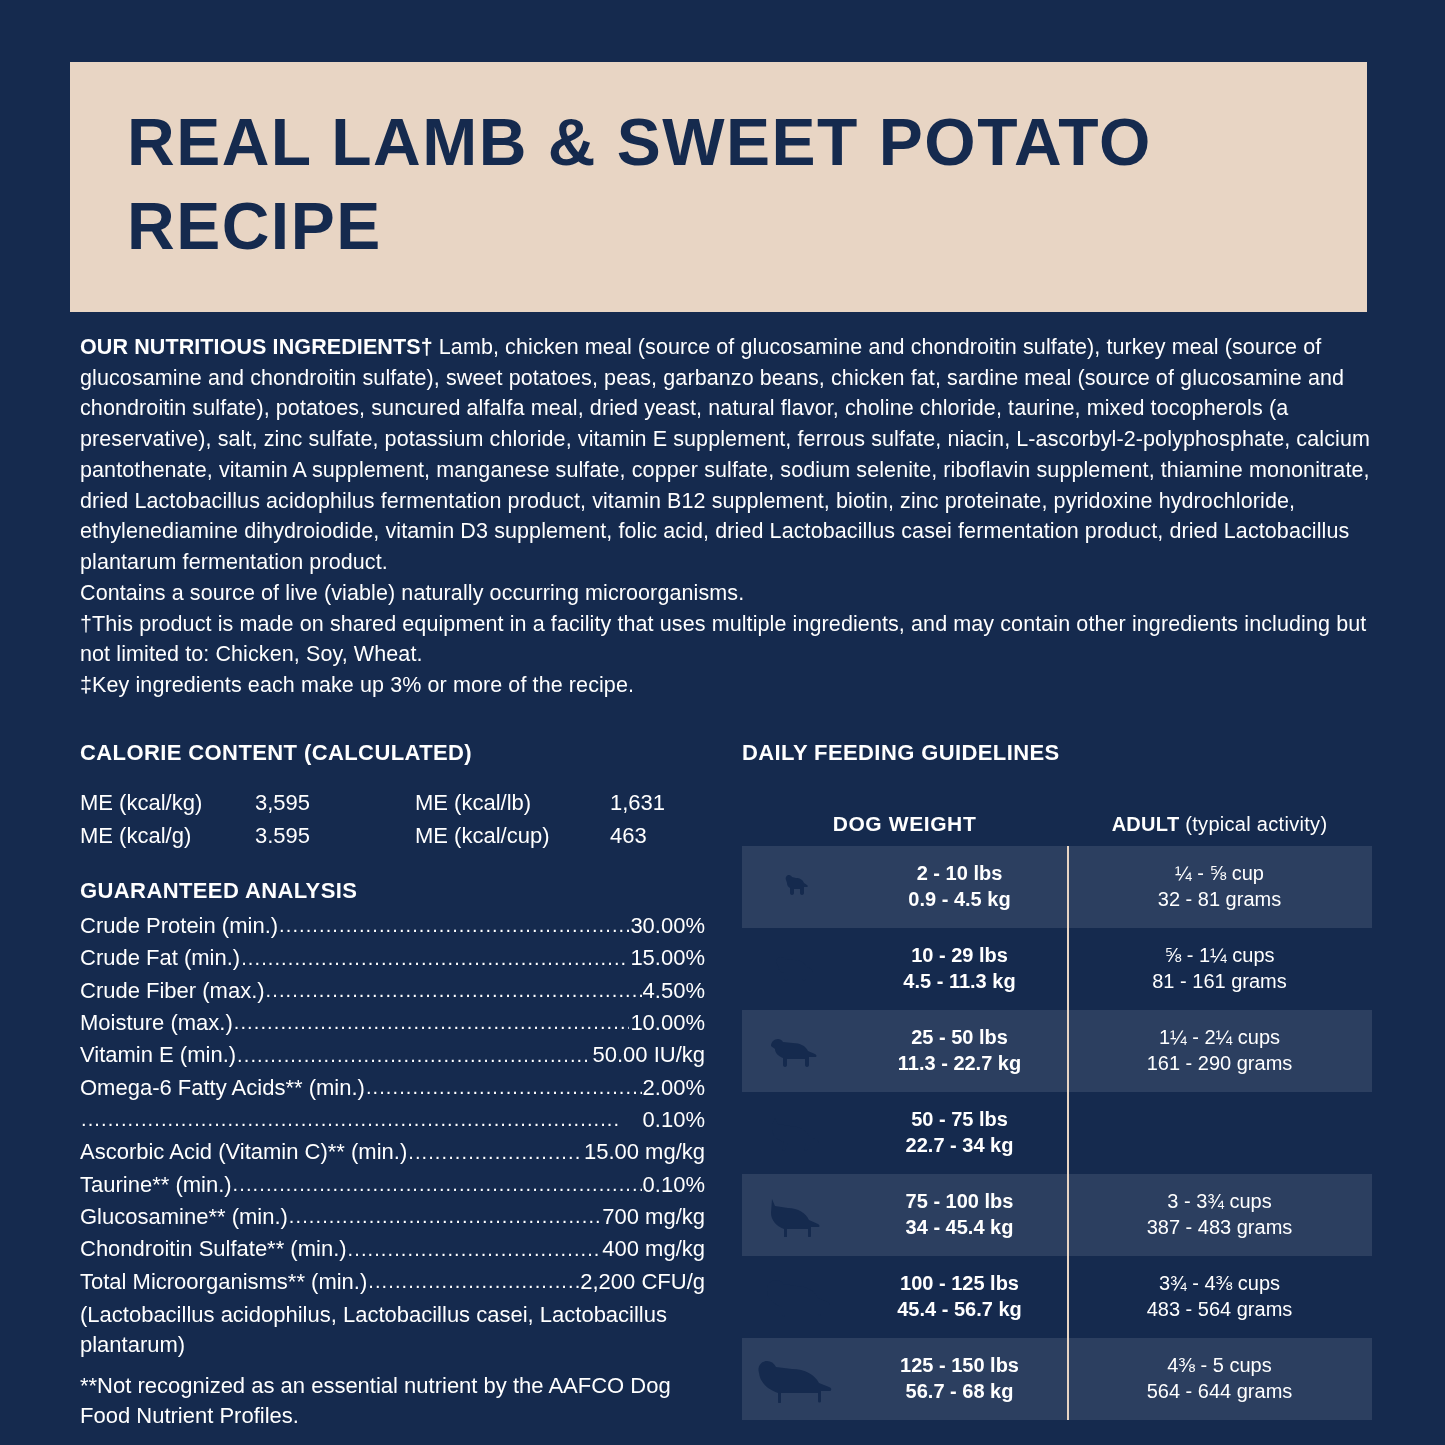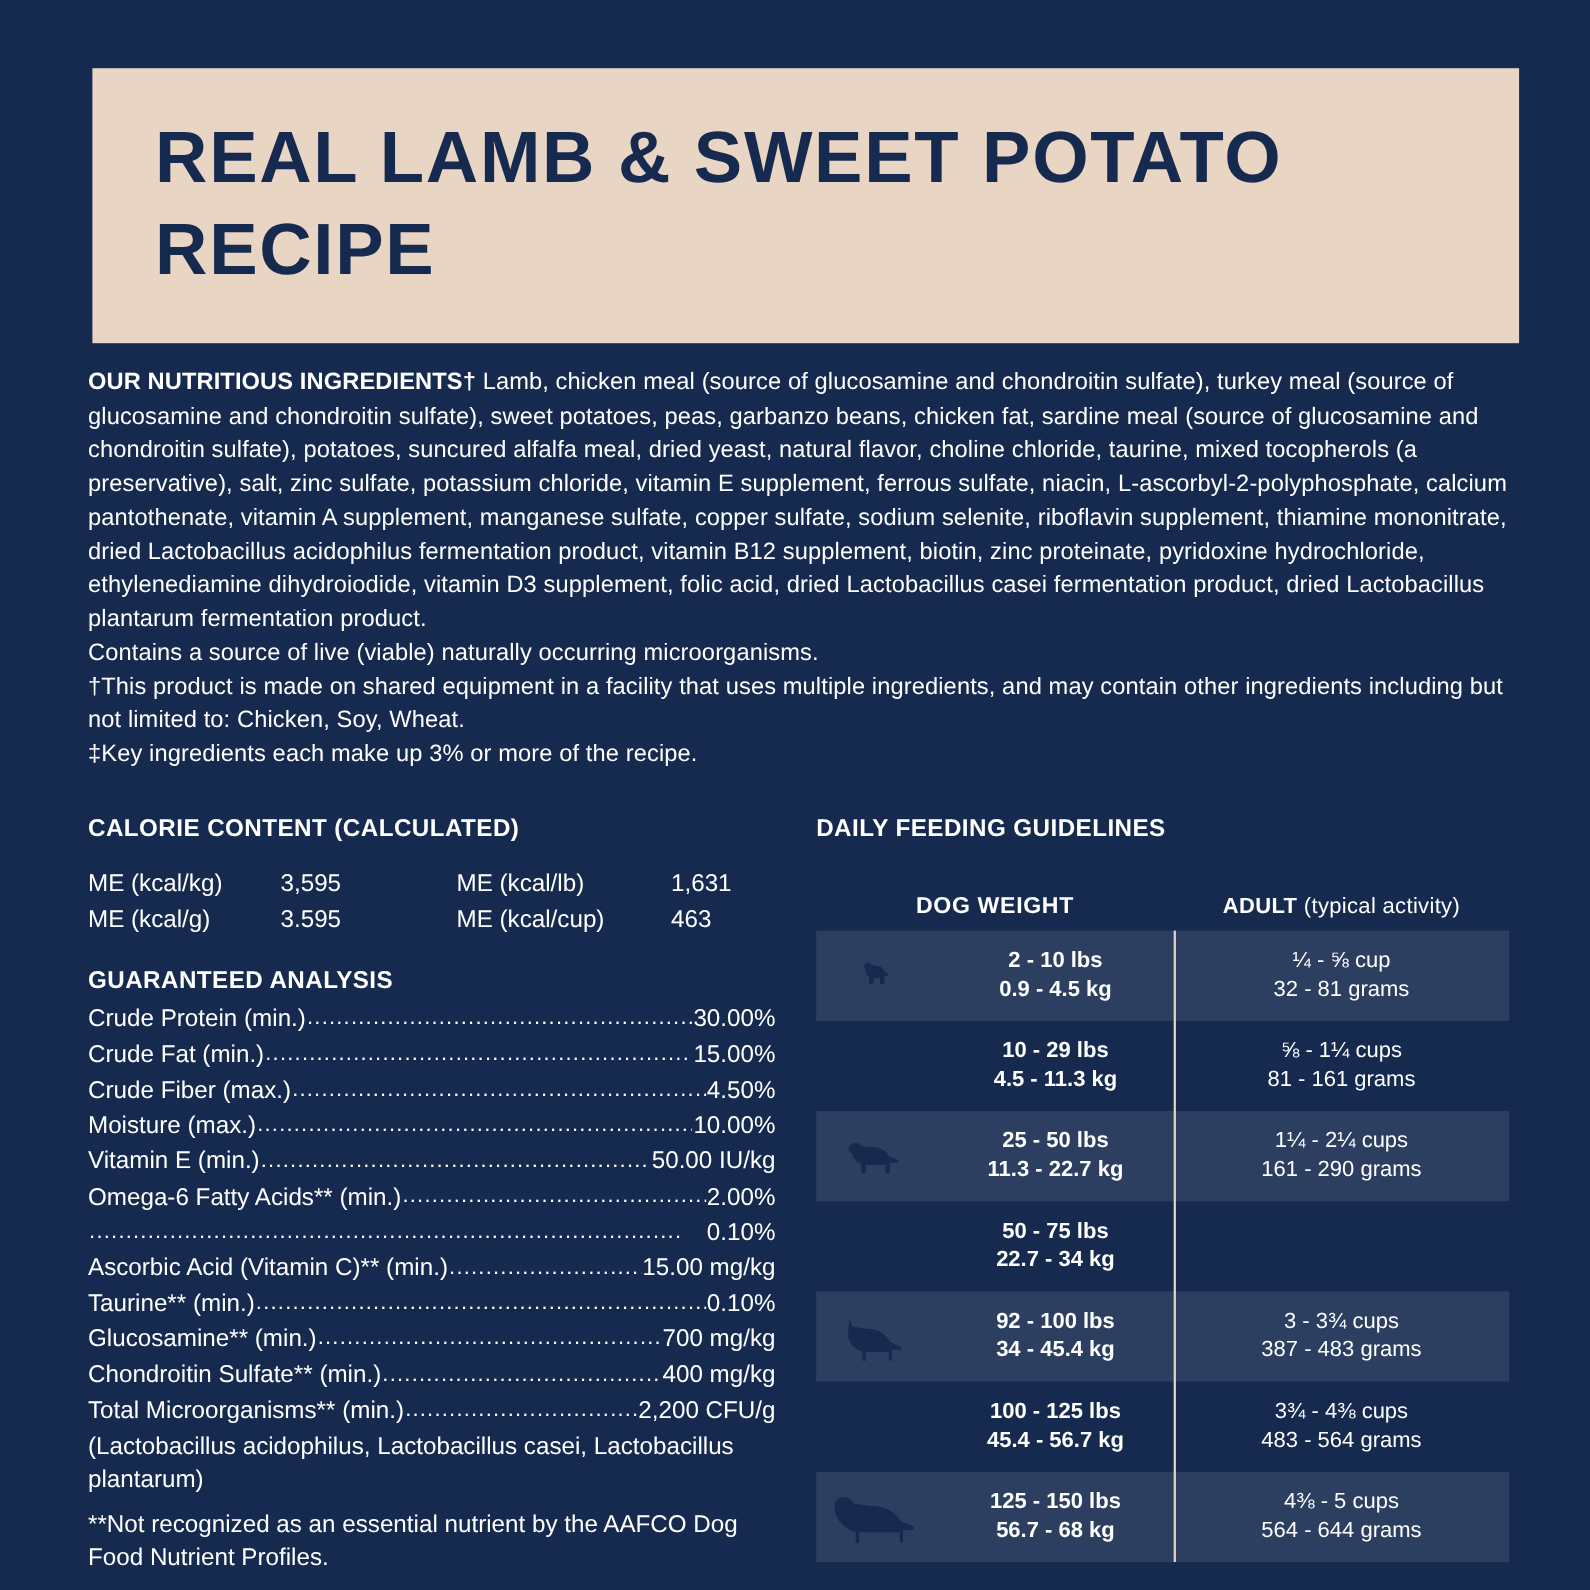--- a/index.html
+++ b/index.html
@@ -17,21 +17,21 @@
   .page {
     position: relative;
     width: 1445px;
     height: 1445px;
     box-sizing: border-box;
   }
 
   
   .title-banner {
     position: absolute;
-    left: 84px;
+    left: 70px;
     top: 62px;
     width: 1297px;
     height: 250px;
     background: #e8d5c4;
     display: flex;
     align-items: center;
   }
   .title-text {
     color: #152a4e;
     font-size: 66px;
@@ -382,21 +382,21 @@
 
       <div class="feed-row shaded">
         <div class="icon-cell">
           <span class="dog-icon">
             <svg width="70" height="44" viewBox="0 0 70 44">
                 <path fill="#152a4e" d="M10 6l3 7 13 2c10 0 18 5 21 12l9 4c2 1 2 3 0 3h-7v9c0 2-3 2-3 0v-7H25v8c0 2-3 2-3 0v-8c-8-3-13-9-13-16L10 6z"></path>
               </svg>
           </span>
         </div>
         <div class="weight-cell">
-          <div>92 - 100 lbs</div>
+          <div>75 - 100 lbs</div>
           <div>34 - 45.4 kg</div>
         </div>
         <div class="amount-cell">
           <div>3 - 3¾ cups</div>
           <div>387 - 483 grams</div>
         </div>
       </div>
 
       <div class="feed-row">
         <div class="icon-cell">

